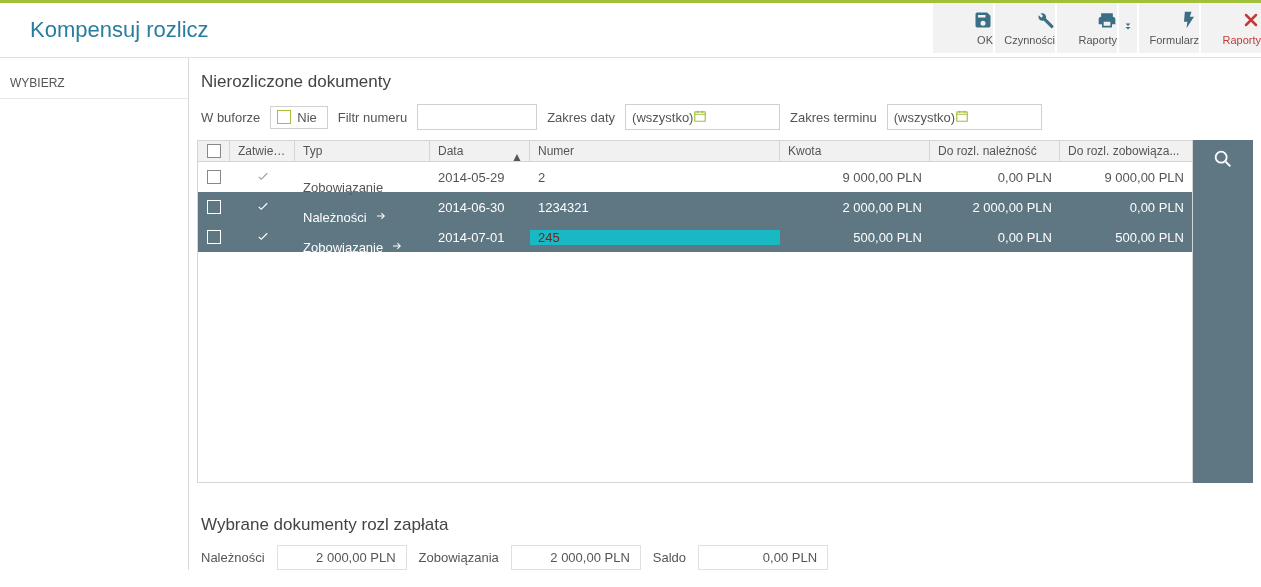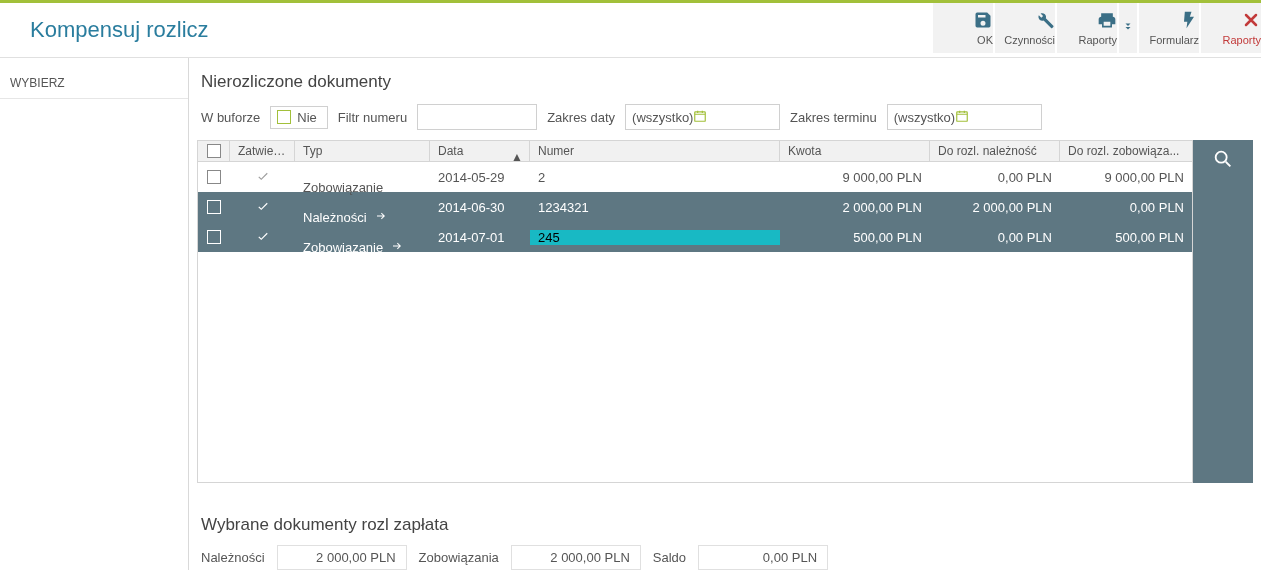--- a/index.html
+++ b/index.html
@@ -42,21 +42,21 @@
 .col-rozl-z{width:132px;text-align:right;}
 .grow{display:flex;align-items:center;height:30px;font-size:13px;}
 .grow>div{padding:0 8px;overflow:hidden;white-space:nowrap;text-overflow:ellipsis;}
 .grow.light{background:#fff;color:#555;}
 .grow.dark{background:#5e7782;color:#fff;}
 .grow .col-sel{display:flex;justify-content:center;}
 .checkbox-out{width:14px;height:14px;border:1.5px solid #888;background:#fff;display:inline-block;}
 .checkbox-out.dark{border-color:#fff;background:transparent;}
 .col-typ-cell{display:flex;align-items:center;gap:8px;margin-top:20px;}
 .arrow-r{display:inline-block;}
-.num-cell-hl{background:#18b9c4;color:#000000;height:100%;display:flex;align-items:center;padding:0 8px;}
+.num-cell-hl{background:#18b9c4;color:#7f1d1d;height:100%;display:flex;align-items:center;padding:0 8px;}
 .grid-body{min-height:320px;}
 .grid-side{width:60px;background:#5e7782;display:flex;flex-direction:column;align-items:center;padding-top:8px;}
 .grid-side svg{width:22px;height:22px;}
 .bottom{margin-top:28px;padding:0 4px;}
 .bottom-title{font-size:17px;color:#444;padding:4px 0 10px;}
 .bottom-row{display:flex;align-items:center;gap:12px;font-size:13px;color:#555;}
 .bottom-row .valbox{border:1px solid #e0e0e0;padding:4px 10px;min-width:130px;text-align:right;background:#fff;}
 </style>
 </head>
 <body>

